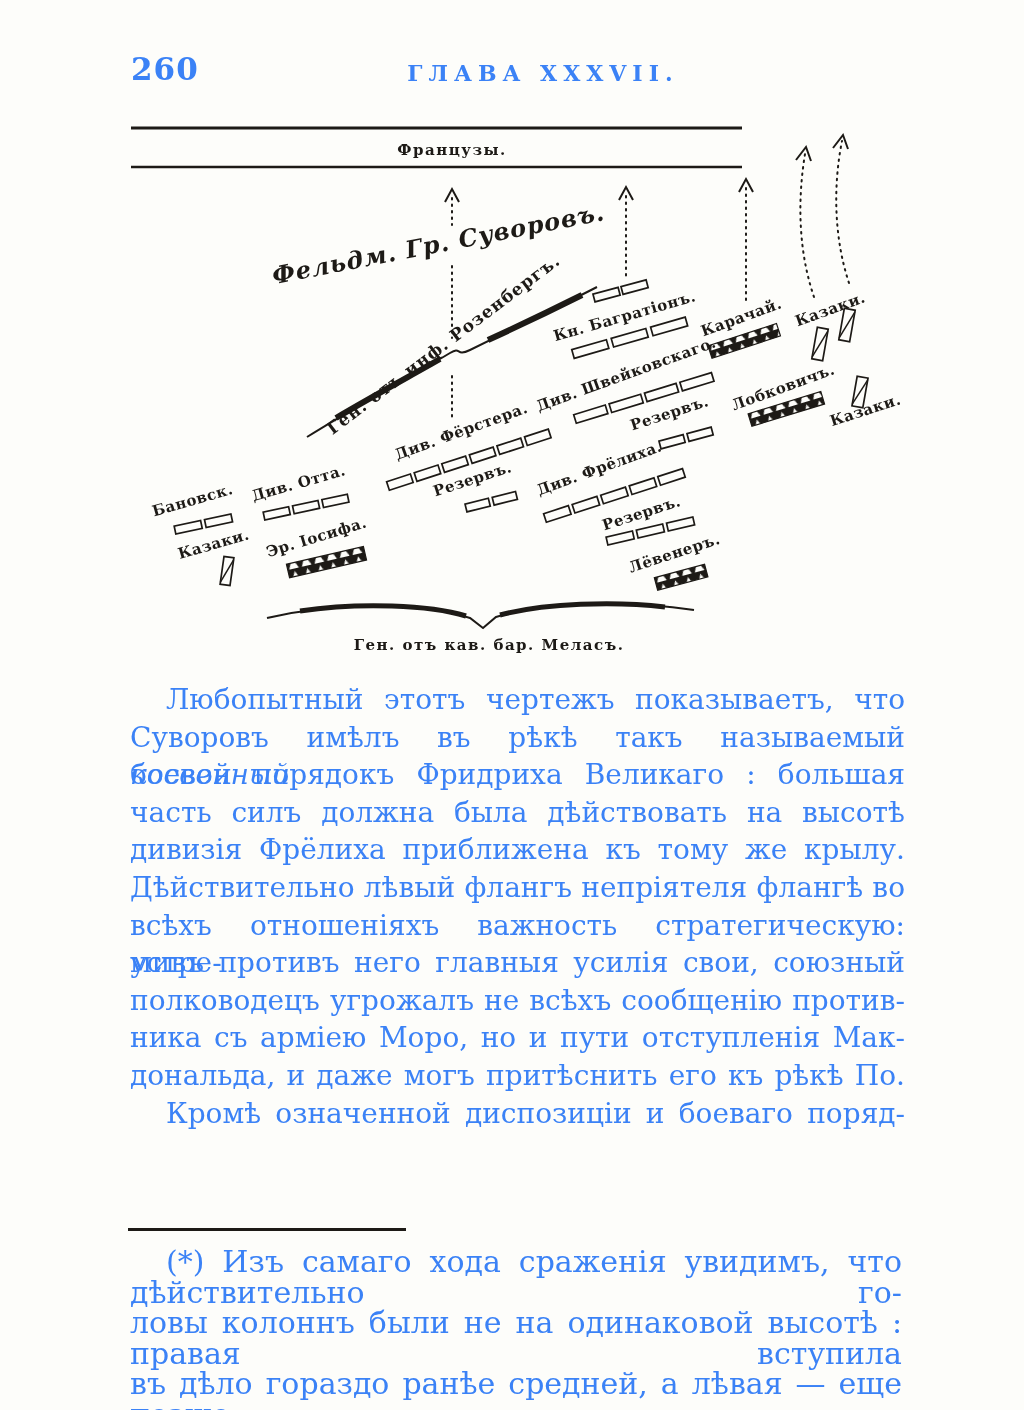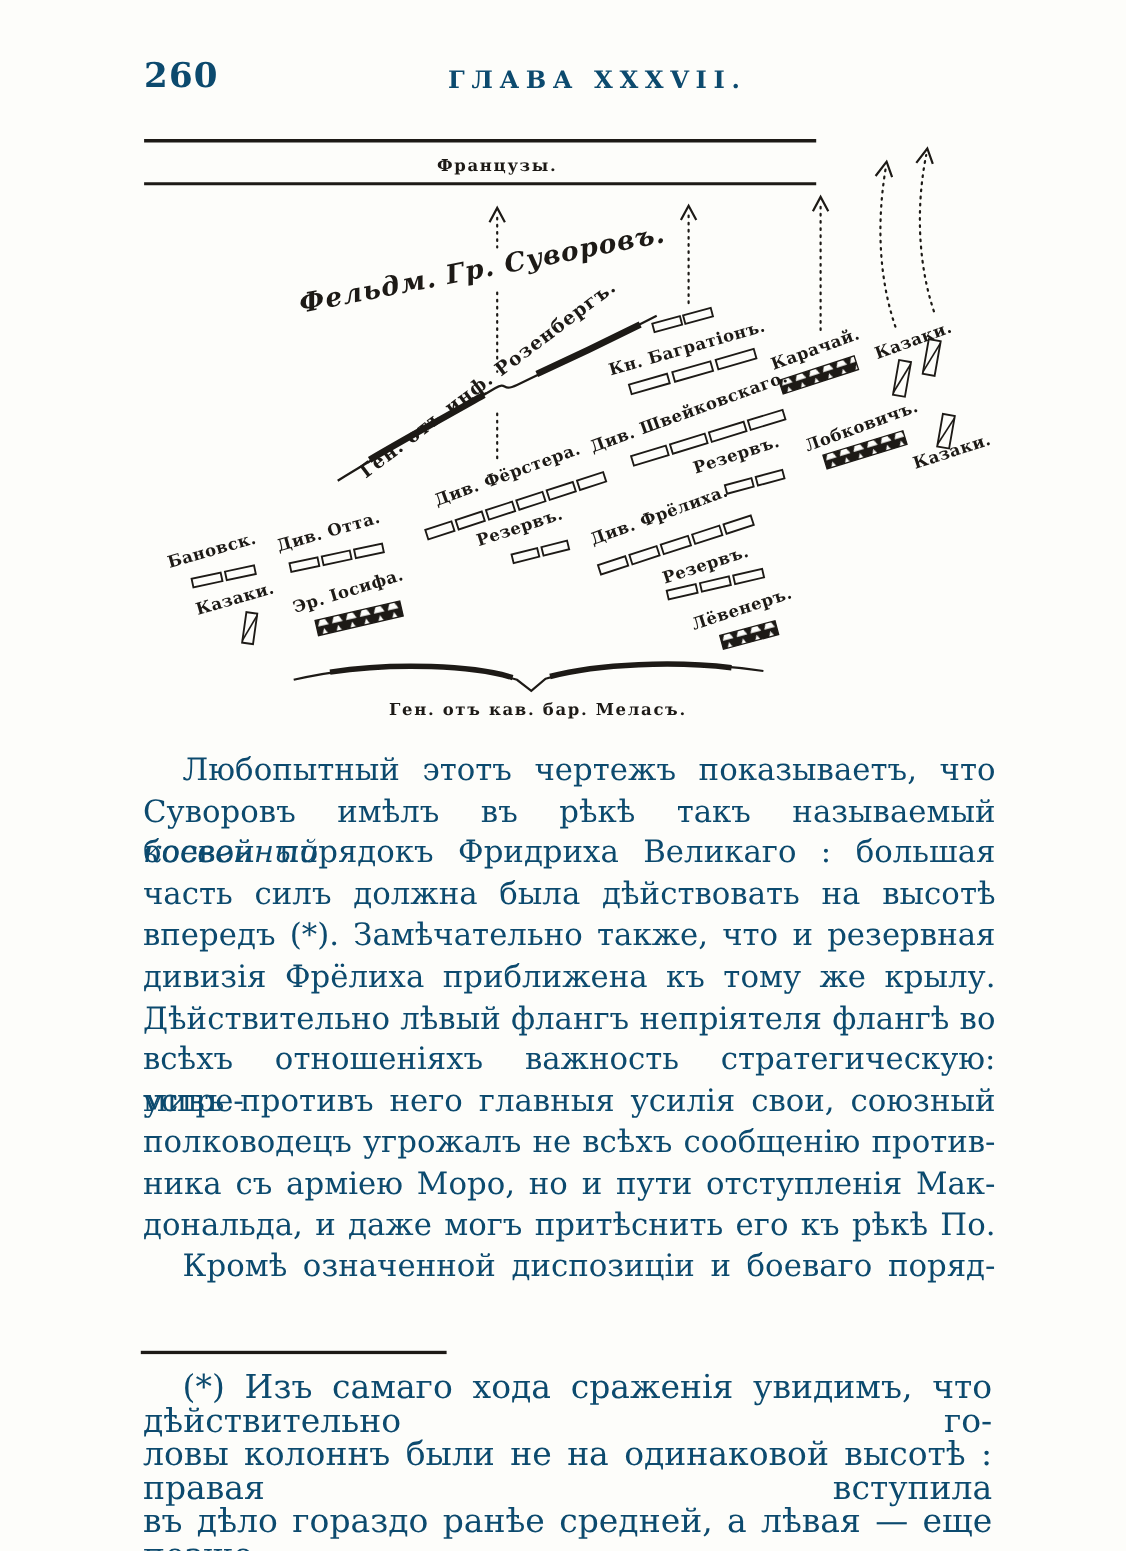--- a/index.html
+++ b/index.html
@@ -1,16 +1,16 @@
 <!DOCTYPE html>
 <html><head>
 <meta charset="utf-8">
 <style>
   html,body{margin:0;padding:0;background:#e9e8e3;}
-  .page{position:relative;width:1024px;height:1410px;background:#fdfdfa;color:#0c4a6e;
+  .page{position:relative;width:1024px;height:1410px;background:#fdfdfa;color:#3b82f6;
         font-family:"DejaVu Serif","Liberation Serif",serif;overflow:hidden;}
   .pagenum{position:absolute;left:131px;top:51px;font-size:31px;font-weight:bold;letter-spacing:1px;}
   .chapter{position:absolute;left:0;top:60px;width:1006px;text-align:center;
            font-size:22px;font-weight:bold;letter-spacing:6px;margin-left:40px;}
   svg.diagram{position:absolute;left:0;top:118px;}
   svg.diagram text{fill:#1d1a16;font-family:"DejaVu Serif","Liberation Serif",serif;}
   .dl{font-size:15px;font-weight:bold;letter-spacing:0.5px;}
   .dl-big{font-size:17px;font-weight:bold;letter-spacing:1px;}
   .dl-script{font-size:24px;font-style:italic;font-weight:600;letter-spacing:1px;}
   .dl-caption{font-size:15px;font-weight:bold;letter-spacing:1.5px;}
@@ -202,21 +202,20 @@
       <path class="curve" stroke-width="5" d="M500 497 C545 485 615 483 665 489"></path>
     </g>
     <text class="dl-caption" x="489" y="532" text-anchor="middle">Ген. отъ кав. бар. Меласъ.</text>
   </svg>
 
   <div class="bodytext">
     <div class="bl ind">Любопытный этотъ чертежъ показываетъ, что</div>
     <div class="bl"><span>Суворовъ имѣлъ въ рѣкѣ такъ называемый </span><span class="it">косвенный</span></div>
     <div class="bl">боевой порядокъ Фридриха Великаго : большая</div>
     <div class="bl">часть силъ должна была дѣйствовать на высотѣ</div>
-    <div class="bl">впередъ (*). Замѣчательно также, что и резервная</div>
     <div class="bl">дивизія Фрёлиха приближена къ тому же крылу.</div>
     <div class="bl">Дѣйствительно лѣвый флангъ непріятеля флангѣ во</div>
     <div class="bl">всѣхъ отношеніяхъ важность стратегическую: устре-</div>
     <div class="bl">мивъ противъ него главныя усилія свои, союзный</div>
     <div class="bl">полководецъ угрожалъ не всѣхъ сообщенію против-</div>
     <div class="bl">ника съ арміею Моро, но и пути отступленія Мак-</div>
     <div class="bl">дональда, и даже могъ притѣснить его къ рѣкѣ По.</div>
     <div class="bl ind">Кромѣ означенной диспозиціи и боеваго поряд-</div>
   </div>
 

